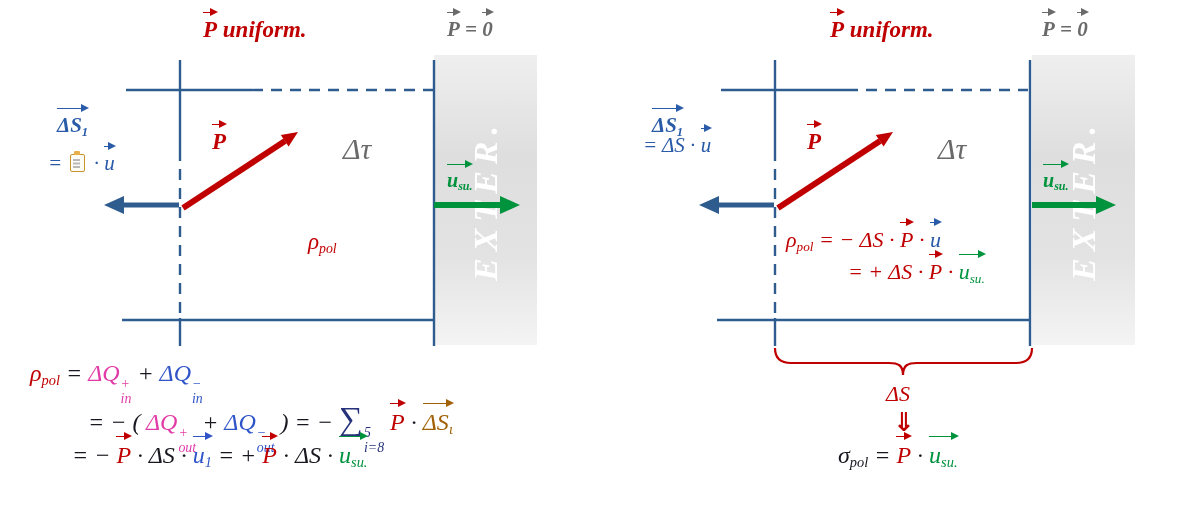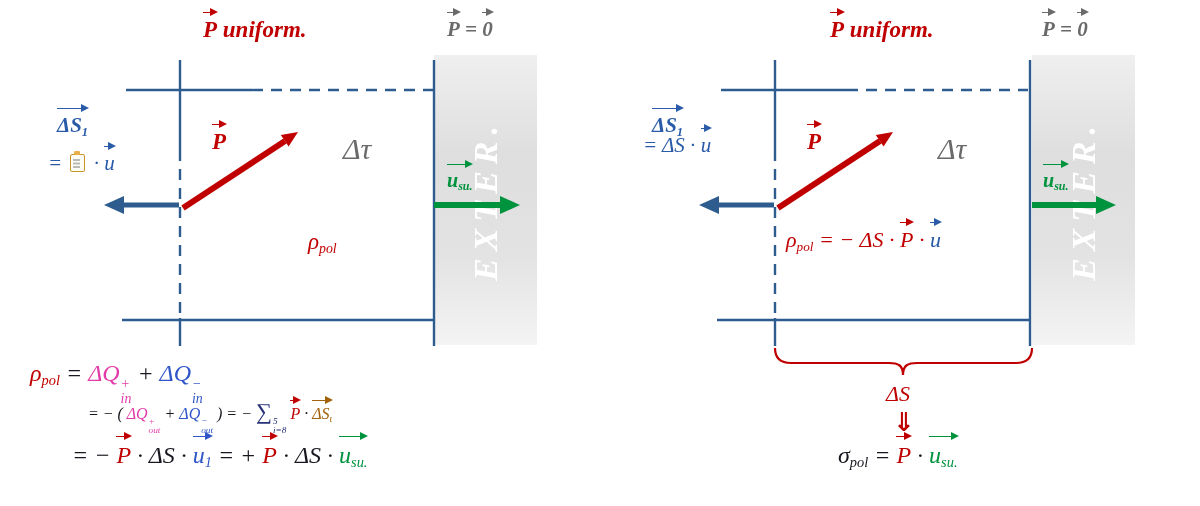--- a/index.html
+++ b/index.html
@@ -126,37 +126,38 @@
   <div class="lbl" style="left:343px;top:130px;font-size:30px;"><span style="color: rgb(106, 106, 106);"><span>Δτ</span></span></div>
   <div class="lbl" style="left:288px;top:228px;font-size:23px;"><span style="color: rgb(192, 0, 0); margin-left: 20px;"><span>ρ</span><sub>pol</sub></span></div>
   <div class="lbl bold" style="left:447px;top:168px;font-size:20px;"><span style="color: rgb(0, 147, 62);"><span class="vec">u<sub>su.</sub></span></span></div>
   <div class="lbl" style="left:30px;top:358px;font-size:24px;"><span style="color: rgb(192, 0, 0);"><span>ρ</span><sub>pol</sub></span><span style="color: rgb(23, 23, 31);"><span> = </span></span><span style="color: rgb(225, 59, 168);"><span>ΔQ</span><span class="stk">
           <span>+</span>
           <span>in</span>
         </span></span><span style="color: rgb(23, 23, 31);"><span> + </span></span><span style="color: rgb(47, 85, 200);"><span>ΔQ</span><span class="stk">
           <span>−</span>
           <span>in</span>
         </span></span></div>
-  <div class="lbl" style="left:88px;top:398px;font-size:16px;"><span style="color: rgb(23, 23, 31);"><span>= − ( </span></span><span style="color: rgb(225, 59, 168);"><span>ΔQ</span><span class="stk">
+  <div class="lbl" style="left:88px;top:398px;font-size:24px;"><span style="color: rgb(23, 23, 31);"><span>= − ( </span></span><span style="color: rgb(225, 59, 168);"><span>ΔQ</span><span class="stk">
           <span>+</span>
           <span>out</span>
         </span></span><span style="color: rgb(23, 23, 31);"><span> + </span></span><span style="color: rgb(47, 85, 200);"><span>ΔQ</span><span class="stk">
           <span>−</span>
           <span>out</span>
         </span></span><span style="color: rgb(23, 23, 31);"><span> ) = − </span></span><span style="color: rgb(38, 51, 122);"><span class="big">∑</span><span class="stk">
           <span>5</span>
           <span>i=8</span>
         </span></span><span style="color: rgb(23, 23, 31);"><span> </span></span><span style="color: rgb(192, 0, 0);"><span class="vec">P</span></span><span style="color: rgb(23, 23, 31);"><span> · </span></span><span style="color: #a16207;"><span class="vec">ΔS<sub>ι</sub></span></span></div>
   <div class="lbl" style="left:72px;top:440px;font-size:24px;"><span style="color: rgb(23, 23, 31);"><span>= − </span></span><span style="color: rgb(192, 0, 0);"><span class="vec">P</span></span><span style="color: rgb(23, 23, 31);"><span> · ΔS · </span></span><span style="color: rgb(47, 85, 200);"><span class="vec">u<sub>1</sub></span></span><span style="color: rgb(23, 23, 31);"><span> = + </span></span><span style="color: rgb(192, 0, 0);"><span class="vec">P</span></span><span style="color: rgb(23, 23, 31);"><span> · ΔS · </span></span><span style="color: rgb(0, 147, 62);"><span class="vec">u<sub>su.</sub></span></span></div>
 
   <div class="lbl bold" style="left:830px;top:16px;font-size:23px;"><span style="color: rgb(192, 0, 0);"><span class="vec">P</span></span><span style="color: rgb(192, 0, 0);"><span> uniform.</span></span></div>
   <div class="lbl" style="left:1042px;top:16px;font-size:21px;font-weight:600;"><span style="color: rgb(106, 106, 106);"><span class="vec">P</span></span><span style="color: rgb(106, 106, 106);"><span> = </span></span><span style="color: rgb(106, 106, 106);"><span class="vec">0</span></span></div>
   <div class="lbl bold" style="left:652px;top:112px;font-size:21px;"><span style="color: rgb(42, 91, 168);"><span class="vec">ΔS<sub>1</sub></span></span></div>
   <div class="lbl" style="left:643px;top:132px;font-size:21px;"><span style="color: rgb(42, 91, 168);"><span>= ΔS · </span></span><span style="color: rgb(42, 91, 168);"><span class="vec">u</span></span></div>
   <div class="lbl bold" style="left:807px;top:128px;font-size:23px;"><span style="color: rgb(192, 0, 0);"><span class="vec">P</span></span></div>
   <div class="lbl" style="left:938px;top:130px;font-size:30px;"><span style="color: rgb(106, 106, 106);"><span>Δτ</span></span></div>
   <div class="lbl" style="left:786px;top:226px;font-size:22px;"><span style="color: rgb(192, 0, 0);"><span>ρ</span><sub>pol</sub></span><span style="color: rgb(192, 0, 0);"><span> = − ΔS · </span></span><span style="color: rgb(192, 0, 0);"><span class="vec">P</span></span><span style="color: rgb(192, 0, 0);"><span> · </span></span><span style="color: rgb(42, 91, 168);"><span class="vec">u</span></span></div>
+  <div class="lbl" style="left:848px;top:258px;font-size:22px;"><span style="color: rgb(192, 0, 0);"><span>= + ΔS · </span></span><span style="color: rgb(192, 0, 0);"><span class="vec">P</span></span><span style="color: rgb(192, 0, 0);"><span> · </span></span><span style="color: rgb(0, 147, 62);"><span class="vec">u<sub>su.</sub></span></span></div>
   <div class="lbl bold" style="left:1043px;top:168px;font-size:20px;"><span style="color: rgb(0, 147, 62);"><span class="vec">u<sub>su.</sub></span></span></div>
   <div class="lbl" style="left:886px;top:380px;font-size:22px;"><span style="color: rgb(192, 0, 0);"><span>ΔS</span></span></div>
   <div class="lbl dbl-arrow" style="left:893px;top:406px;font-size:26px;"><span style="color: rgb(192, 0, 0);"><span>⇓</span></span></div>
   <div class="lbl" style="left:838px;top:440px;font-size:24px;"><span style="color: rgb(23, 23, 31);"><span>σ</span><sub>pol</sub></span><span style="color: rgb(23, 23, 31);"><span> = </span></span><span style="color: rgb(192, 0, 0);"><span class="vec">P</span></span><span style="color: rgb(23, 23, 31);"><span> · </span></span><span style="color: rgb(0, 147, 62);"><span class="vec">u<sub>su.</sub></span></span></div>
 
 </div>
 
 </body></html>

